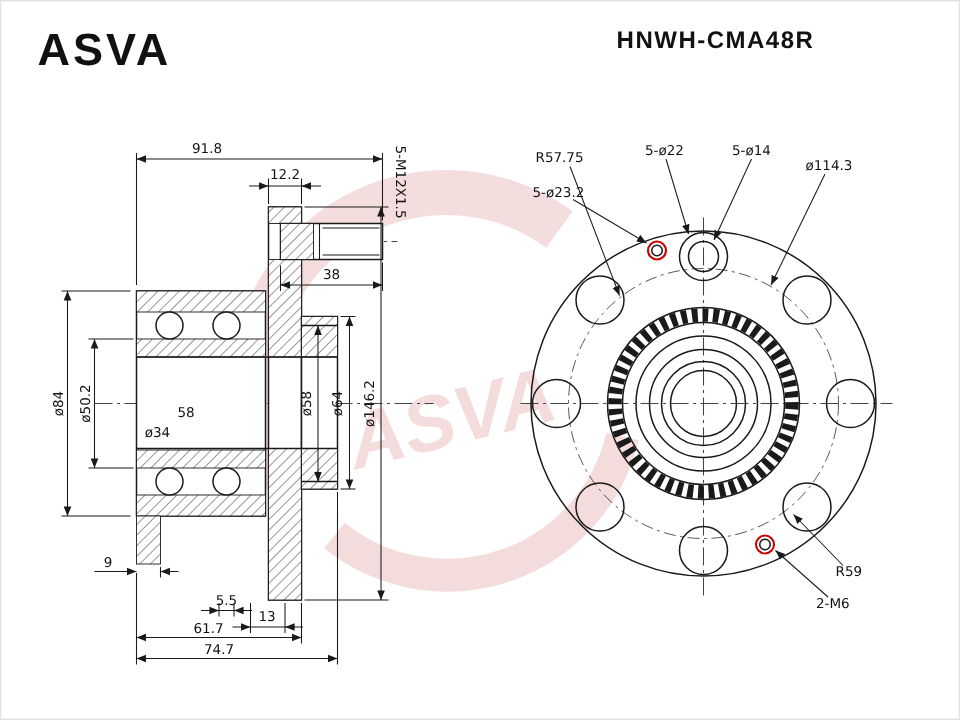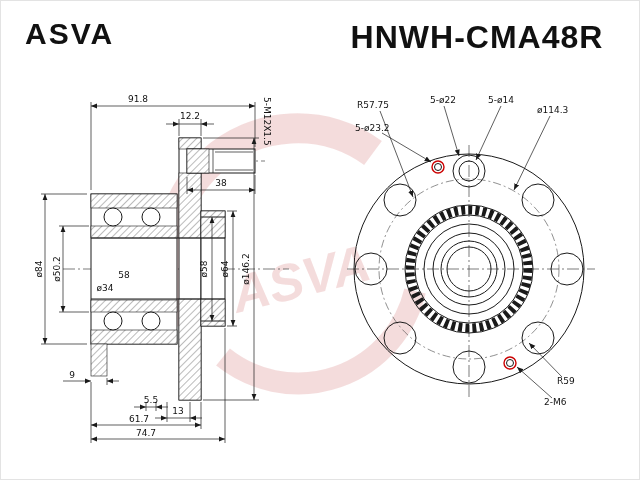--- a/index.html
+++ b/index.html
@@ -1,20 +1,20 @@
 <!DOCTYPE html>
 <html><head>
 <meta charset="utf-8">
 <style>
   * { margin:0; padding:0; box-sizing:border-box; }
   html,body { background:#fff; }
   body { width:640px; height:480px; font-family:"Liberation Sans", sans-serif; }
   .page { position:relative; width:640px; height:480px; background:#fff; border:1px solid #e3e3e3; overflow:hidden; }
   .brand { position:absolute; left:24px; top:16px; font-size:30px; font-weight:bold; letter-spacing:2px; color:#111; }
-  .part-number { position:absolute; left:348px; top:18px; width:256px; text-align:center; font-size:32px; font-weight:bold; letter-spacing:1px; color:#111; }
+  .part-number { position:absolute; left:348px; top:18px; width:256px; text-align:center; font-size:16px; font-weight:bold; letter-spacing:1px; color:#111; }
   svg.drawing { position:absolute; left:0; top:0; }
   .dt { font-family:"DejaVu Sans", sans-serif; font-size:9px; fill:#111; }
   .ln { stroke:#1a1a1a; stroke-width:1; fill:none; }
   .lnw { stroke:#1a1a1a; stroke-width:1; fill:#ffffff; }
   .hatch { fill:url(#hatchp); stroke:#1a1a1a; stroke-width:0.6; }
   .dim { stroke:#1a1a1a; stroke-width:0.7; fill:none; }
   .cl { stroke:#444; stroke-width:0.7; stroke-dasharray:12 3 2 3; fill:none; }
   .red { stroke:#cc0000; stroke-width:1.4; fill:none; }
 </style>
 </head>

